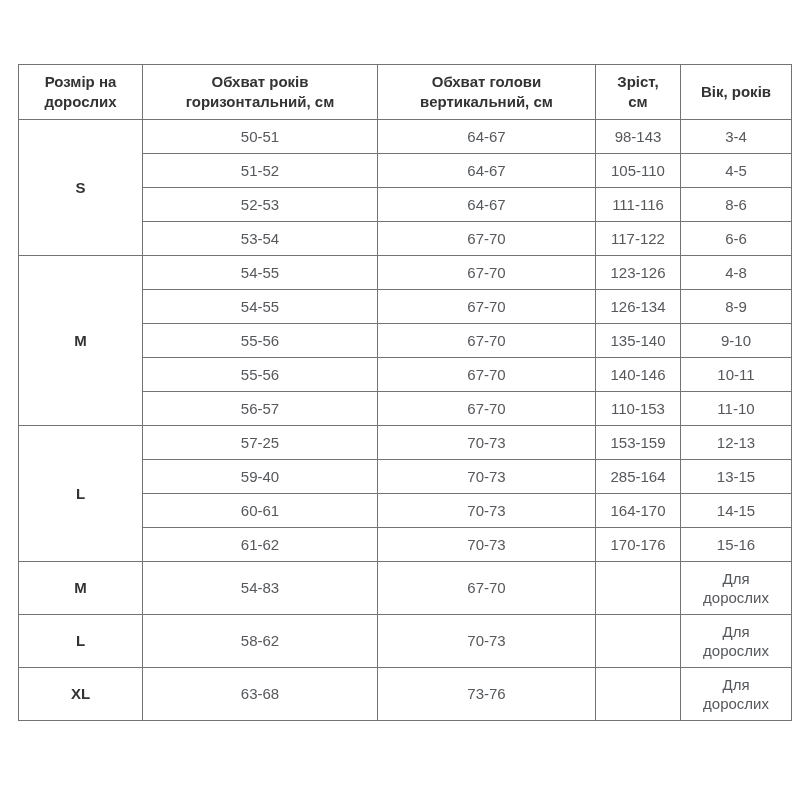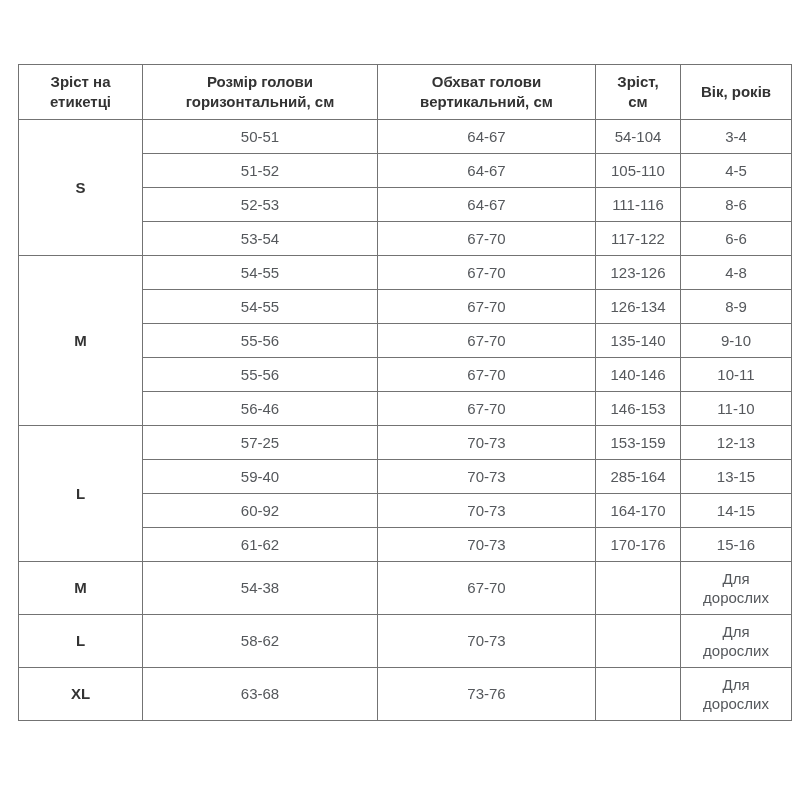--- a/index.html
+++ b/index.html
@@ -57,33 +57,33 @@
   <table class="size-table">
     <colgroup>
       <col style="width:124px">
       <col style="width:235px">
       <col style="width:218px">
       <col style="width:85px">
       <col style="width:111px">
     </colgroup>
     <thead>
       <tr>
-        <th>Зріст на етикетці</th>
-        <th>Розмір голови горизонтальний, см</th>
+        <th>Розмір на дорослих</th>
+        <th>Обхват років горизонтальний, см</th>
         <th>Обхват голови вертикальний, см</th>
         <th>Зріст, см</th>
         <th>Вік, років</th>
       </tr>
     </thead>
     <tbody id="table-body">
         <tr>
           <td class="size-cell" rowspan="4">S</td>
           <td>50-51</td>
           <td>64-67</td>
-          <td>54-104</td>
+          <td>98-143</td>
           <td>3-4</td>
         </tr>
         <tr>
           <td>51-52</td>
           <td>64-67</td>
           <td>105-110</td>
           <td>4-5</td>
         </tr>
         <tr>
           <td>52-53</td>
@@ -116,53 +116,53 @@
           <td>135-140</td>
           <td>9-10</td>
         </tr>
         <tr>
           <td>55-56</td>
           <td>67-70</td>
           <td>140-146</td>
           <td>10-11</td>
         </tr>
         <tr>
-          <td>56-46</td>
+          <td>56-57</td>
           <td>67-70</td>
-          <td>146-153</td>
+          <td>110-153</td>
           <td>11-10</td>
         </tr>
         <tr>
           <td class="size-cell" rowspan="4">L</td>
           <td>57-25</td>
           <td>70-73</td>
           <td>153-159</td>
           <td>12-13</td>
         </tr>
         <tr>
           <td>59-40</td>
           <td>70-73</td>
           <td>285-164</td>
           <td>13-15</td>
         </tr>
         <tr>
-          <td>60-92</td>
+          <td>60-61</td>
           <td>70-73</td>
           <td>164-170</td>
           <td>14-15</td>
         </tr>
         <tr>
           <td>61-62</td>
           <td>70-73</td>
           <td>170-176</td>
           <td>15-16</td>
         </tr>
         <tr class="adult-row">
           <td class="size-cell">M</td>
-          <td>54-38</td>
+          <td>54-83</td>
           <td>67-70</td>
           <td></td>
           <td>Для дорослих</td>
         </tr>
         <tr class="adult-row">
           <td class="size-cell">L</td>
           <td>58-62</td>
           <td>70-73</td>
           <td></td>
           <td>Для дорослих</td>

